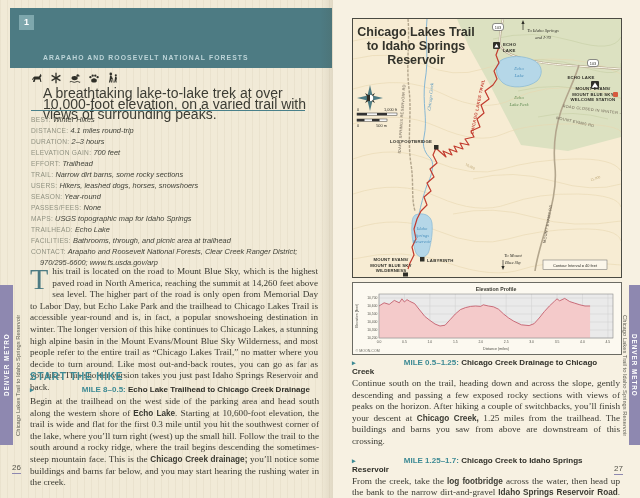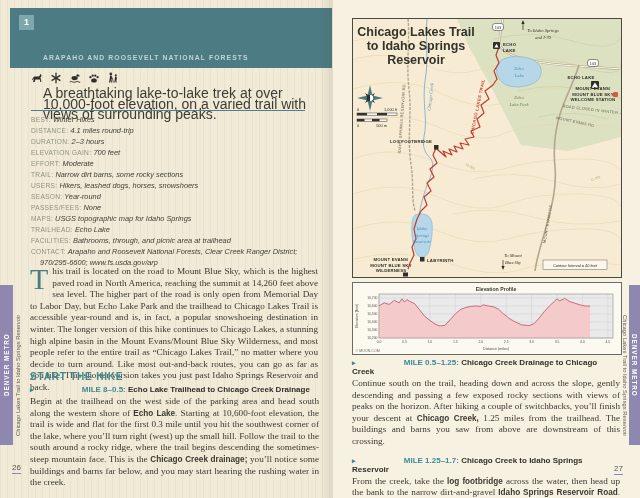--- a/index.html
+++ b/index.html
@@ -113,21 +113,21 @@
     </div>
 
     <div class="intro">A breathtaking lake-to-lake trek at over 10,000-foot elevation, on a varied trail with views of surrounding peaks.</div>
     <div class="rule"></div>
 
     <div class="stats" id="stats-list">
         <div class="stat-row"><span class="sl">BEST:</span><span class="sv"> Winter Hikes</span></div>
         <div class="stat-row"><span class="sl">DISTANCE:</span><span class="sv"> 4.1 miles round-trip</span></div>
         <div class="stat-row"><span class="sl">DURATION:</span><span class="sv"> 2–3 hours</span></div>
         <div class="stat-row"><span class="sl">ELEVATION GAIN:</span><span class="sv"> 700 feet</span></div>
-        <div class="stat-row"><span class="sl">EFFORT:</span><span class="sv"> Moderate</span></div>
+        <div class="stat-row"><span class="sl">EFFORT:</span><span class="sv"> Trailhead</span></div>
         <div class="stat-row"><span class="sl">TRAIL:</span><span class="sv"> Narrow dirt barns, some rocky sections</span></div>
         <div class="stat-row"><span class="sl">USERS:</span><span class="sv"> Hikers, leashed dogs, horses, snowshoers</span></div>
         <div class="stat-row"><span class="sl">SEASON:</span><span class="sv"> Year-round</span></div>
         <div class="stat-row"><span class="sl">PASSES/FEES:</span><span class="sv"> None</span></div>
         <div class="stat-row"><span class="sl">MAPS:</span><span class="sv"> USGS topographic map for Idaho Springs</span></div>
         <div class="stat-row"><span class="sl">TRAILHEAD:</span><span class="sv"> Echo Lake</span></div>
         <div class="stat-row"><span class="sl">FACILITIES:</span><span class="sv"> Bathrooms, through, and picnic area at trailhead</span></div>
         <div class="stat-row"><span class="sl">CONTACT:</span><span class="sv"> Arapaho and Roosevelt National Forests, Clear Creek Ranger District; 970/295-6600; www.fs.usda.gov/arp</span></div>
       </div>
 

